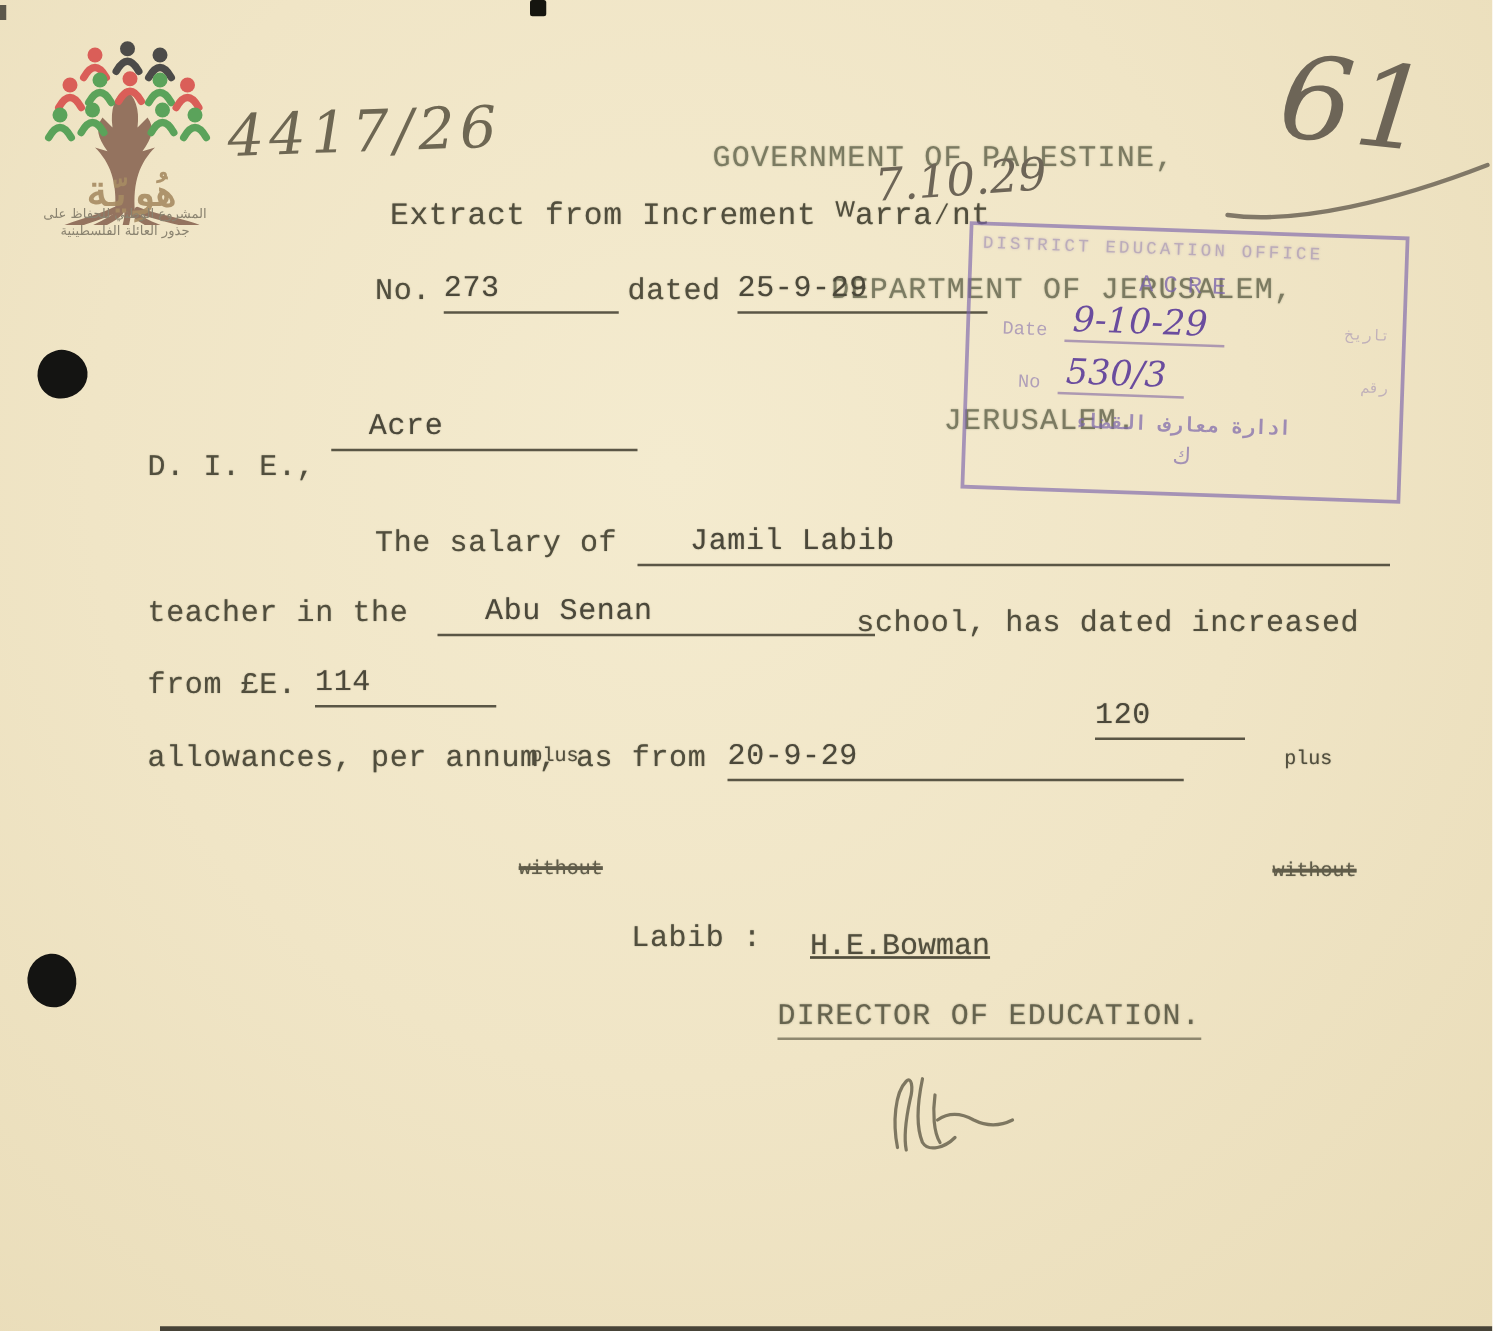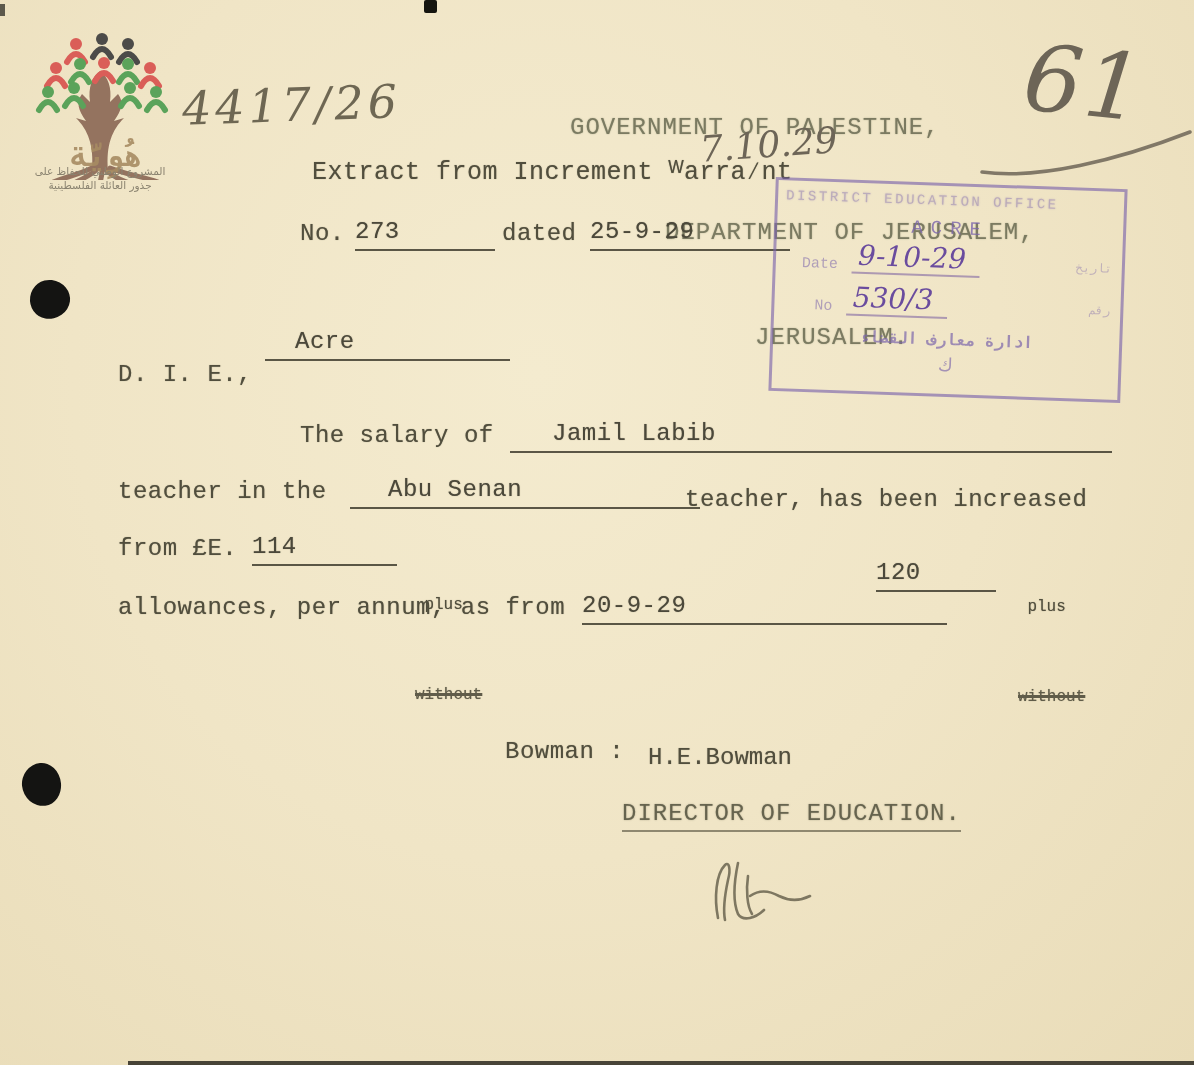--- a/index.html
+++ b/index.html
@@ -164,39 +164,39 @@
   </div>
 
   <div class="tw" style="left:118px;top:330px;margin-top:31px;">D. I. E.,</div>
   <div class="fill left" style="left:265px;top:328px;width:215px;padding-left:30px;">Acre</div>
 
   <div class="tw" style="left:300px;top:422px;">The salary of</div>
   <div class="fill left" style="left:510px;top:420px;width:560px;padding-left:42px;">Jamil Labib</div>
 
   <div class="tw" style="left:118px;top:478px;">teacher in the</div>
   <div class="fill left" style="left:350px;top:476px;width:312px;padding-left:38px;">Abu Senan</div>
-  <div class="tw" style="left:685px;top:486px;">teacher, has been increased</div>
+  <div class="tw" style="left:685px;top:486px;">school, has dated increased</div>
 
   <div class="tw" style="left:118px;top:535px;">from £E.</div>
   <div class="fill" style="left:252px;top:533px;width:145px;">114</div>
   <div class="stack" style="left:405px;top:530px;">
     <div>plus</div>
     <div class="strike">without</div>
   </div>
   <div class="fill" style="left:876px;top:535px;width:120px;margin-top:24px;">120</div>
   <div class="stack" style="left:1008px;top:532px;">
     <div>plus</div>
     <div class="strike">without</div>
   </div>
 
   <div class="tw" style="left:118px;top:594px;">allowances, per annum, as from</div>
   <div class="fill" style="left:582px;top:592px;width:365px;">20-9-29</div>
 
-  <div class="tw" style="left:505px;top:738px;">Bowman :</div>
-  <div class="tw" style="left:648px;top:744px;letter-spacing:0;">H.E.Bowman</div>
+  <div class="tw" style="left:505px;top:738px;">Labib :</div>
+  <div class="tw" style="left:648px;top:744px;letter-spacing:0;text-decoration:underline;">H.E.Bowman</div>
   <div class="director">DIRECTOR OF EDUCATION.</div>
 
   <svg style="position:absolute;left:700px;top:856px;" width="120" height="78" viewBox="0 0 120 78">
     <g stroke="#6b6550" stroke-width="2.6" fill="none" stroke-linecap="round" opacity=".85">
       <path d="M18,62 C14,42 16,18 25,9 C29,5 31,13 28,24 C25,38 23,54 25,64"></path>
       <path d="M38,7 C34,26 33,46 38,58 C43,66 56,62 64,54"></path>
       <path d="M48,20 C46,34 47,50 52,58"></path>
       <path d="M50,40 C60,33 70,35 79,40 C89,45 100,45 110,40"></path>
     </g>
   </svg>

